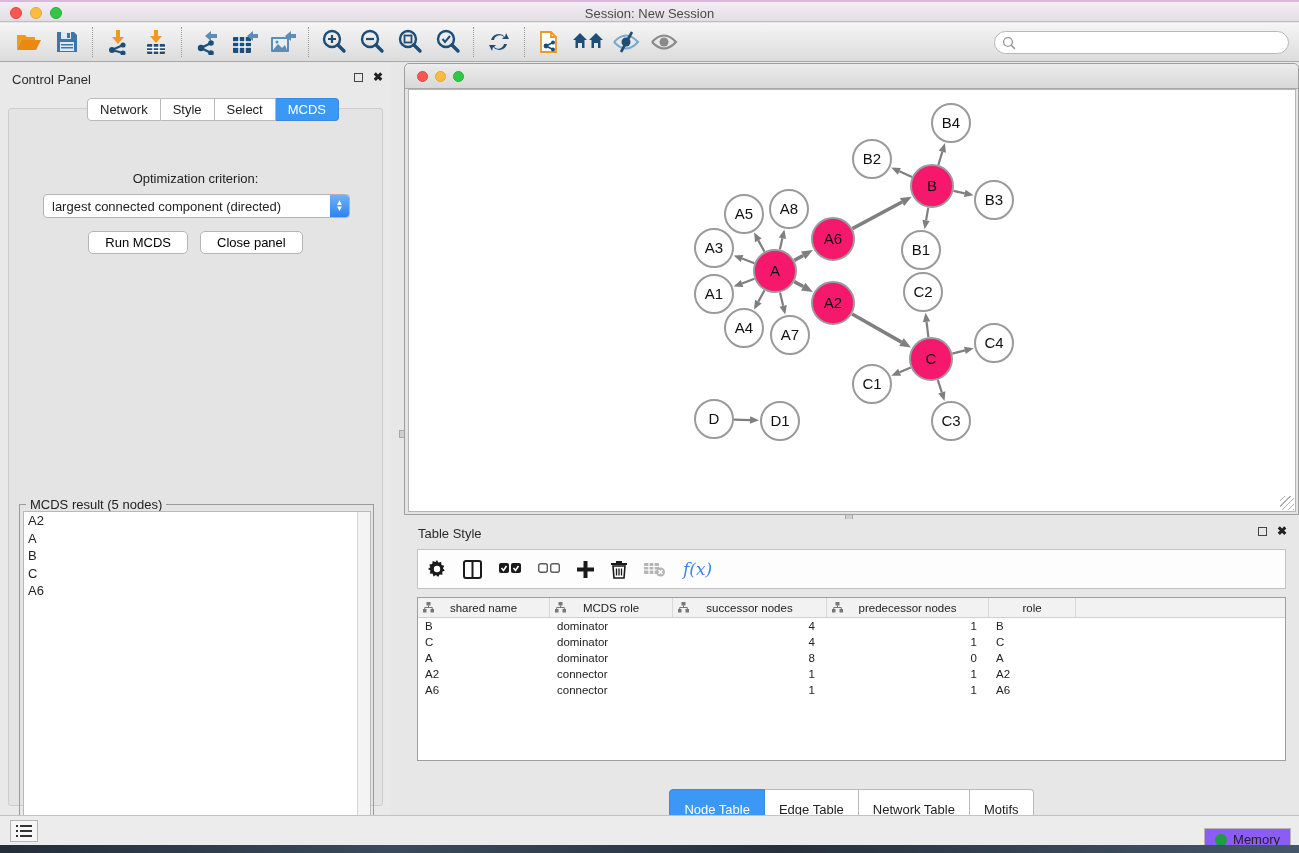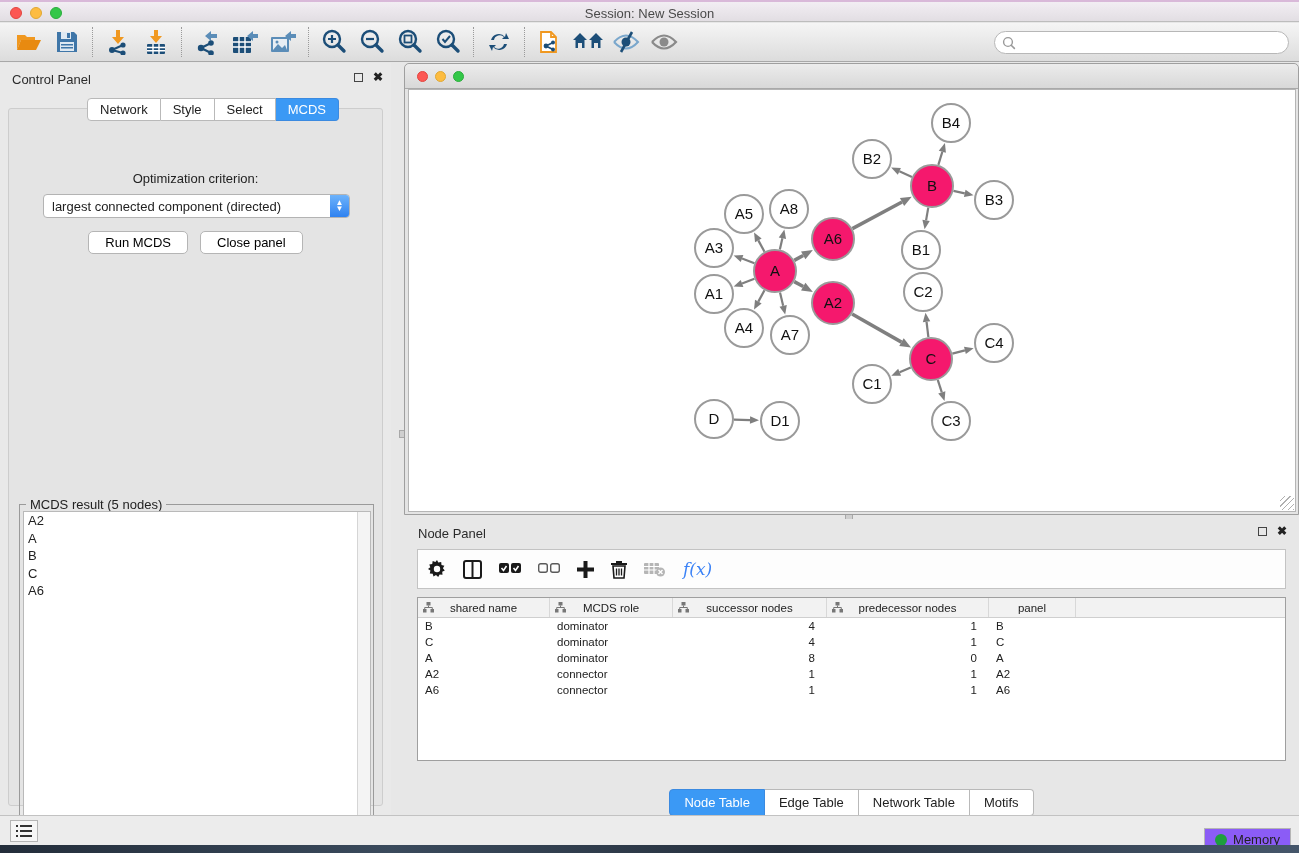--- a/index.html
+++ b/index.html
@@ -86,21 +86,21 @@
     border:1px solid #9f9f9f; overflow:hidden; }
   .thead { display:flex; height:20px; background:#f2f2f2; border-bottom:1px solid #cfcfcf; }
   .th { position:relative; border-right:1px solid #d8d8d8; font-size:11.5px; color:#222;
     display:flex; align-items:center; justify-content:center; }
   .th .tree-ic { position:absolute; left:5px; top:4px; }
   .trow { display:flex; height:16px; align-items:center; }
   .td { font-size:11.5px; padding:0 2px; white-space:nowrap; }
   .td.num { text-align:right; padding-right:12px; }
   .td.txt { padding-left:7px; }
   .tp-tabs { position:absolute; left:0; top:270px; width:100%; display:flex; justify-content:center; }
-  .tp-tab { padding:5px 14px; background:#fff; border:1px solid #b9b9b9; border-left:none; font-size:13px; cursor:pointer; }
+  .tp-tab { padding:12px 14px; background:#fff; border:1px solid #b9b9b9; border-left:none; font-size:13px; cursor:pointer; }
   .tp-tab:first-child { border-left:1px solid #b9b9b9; border-radius:4px 0 0 4px; }
   .tp-tab:last-child { border-radius:0 4px 4px 0; }
   .tp-tab.selected { background:#3b99f5; color:#fff; border-color:#3b8ae0; }
 
   
   .statusbar { position:absolute; left:0; top:815px; width:1299px; height:30px; background:#ececec; border-top:1px solid #c2c2c2; }
   .list-btn { position:absolute; left:10px; top:4px; width:28px; height:22px; background:#f6f6f6;
     border:1px solid #b5b5b5; display:flex; align-items:center; justify-content:center; cursor:pointer; }
   .memory-btn { position:absolute; right:8px; top:12px; height:23px; background:#8b5cf6; border:1px solid #b5b5b5;
     display:flex; align-items:center; gap:6px; padding:0 10px; cursor:pointer; font-size:13px; }
@@ -396,21 +396,21 @@
         <circle cx="305" cy="329" r="19" fill="#ffffff" stroke="#9a9a9a" stroke-width="2"></circle>
         <text x="305" y="334" text-anchor="middle" font-size="15" fill="#111111" font-family="Liberation Sans, sans-serif">D</text>
         <circle cx="371" cy="331" r="19" fill="#ffffff" stroke="#9a9a9a" stroke-width="2"></circle>
         <text x="371" y="336" text-anchor="middle" font-size="15" fill="#111111" font-family="Liberation Sans, sans-serif">D1</text>
       </svg>
     <div class="resize-grip"></div>
   </div>
 </div>
 
 <div class="table-panel">
-  <div class="tp-header panel-title">Node Panel</div>
+  <div class="tp-header panel-title">Table Style</div>
   <div class="tp-icons">
     <span class="float-icon"></span>
     <span class="close-icon">✖</span>
   </div>
   <div class="tp-toolbar">
     <span class="tpt-btn">
       <svg width="18" height="18" viewBox="0 0 18 18">
           <path d="M9 0 l1.3 2.6 2.9-.6 .3 2.9 2.9 .8 -1.5 2.5 1.9 2.2 -2.6 1.4 .3 2.9 -2.9 -.3 -1.4 2.6 -2.2 -1.9 -2.5 1.5 -.8 -2.8 -2.9 -.4 .6 -2.9 L0 9 l2.3 -1.8 -1 -2.7 2.9 -.5 .5 -2.9 2.7 1 Z" fill="#1a1a1a"></path>
           <circle cx="9" cy="9" r="3.2" fill="#fdfdfd"></circle>
         </svg>
@@ -493,21 +493,21 @@
         <div class="th" style="width: 162px;">
           <svg width="11" height="11" class="tree-ic">
             <rect x="3.5" y="0" width="4" height="3.5" fill="#777"></rect>
             <rect x="0" y="7" width="3.5" height="3.5" fill="#777"></rect>
             <rect x="7.5" y="7" width="3.5" height="3.5" fill="#777"></rect>
             <path d="M5.5 3.5 v2 M1.7 7 v-1.5 h7.6 V7" stroke="#777" fill="none"></path>
           </svg>
           <span>predecessor nodes</span>
         </div>
         <div class="th" style="width: 87px;">
-          <span>panel</span>
+          <span>role</span>
         </div>
         <div class="th" style="flex: 1 1 0%; border-right: none;"></div>
       </div>
     <div id="tbody">
         <div class="trow">
           <div class="td txt" style="width: 132px;">B</div>
           <div class="td txt" style="width: 123px;">dominator</div>
           <div class="td num" style="width: 154px;">4</div>
           <div class="td num" style="width: 162px;">1</div>
           <div class="td txt" style="width: 87px;">B</div>

